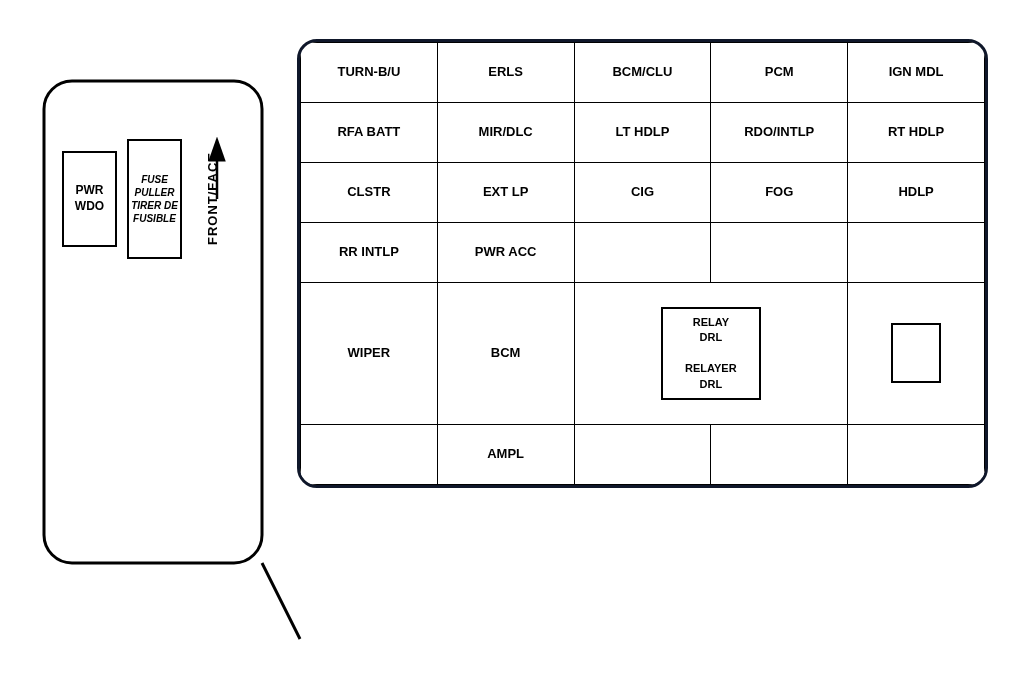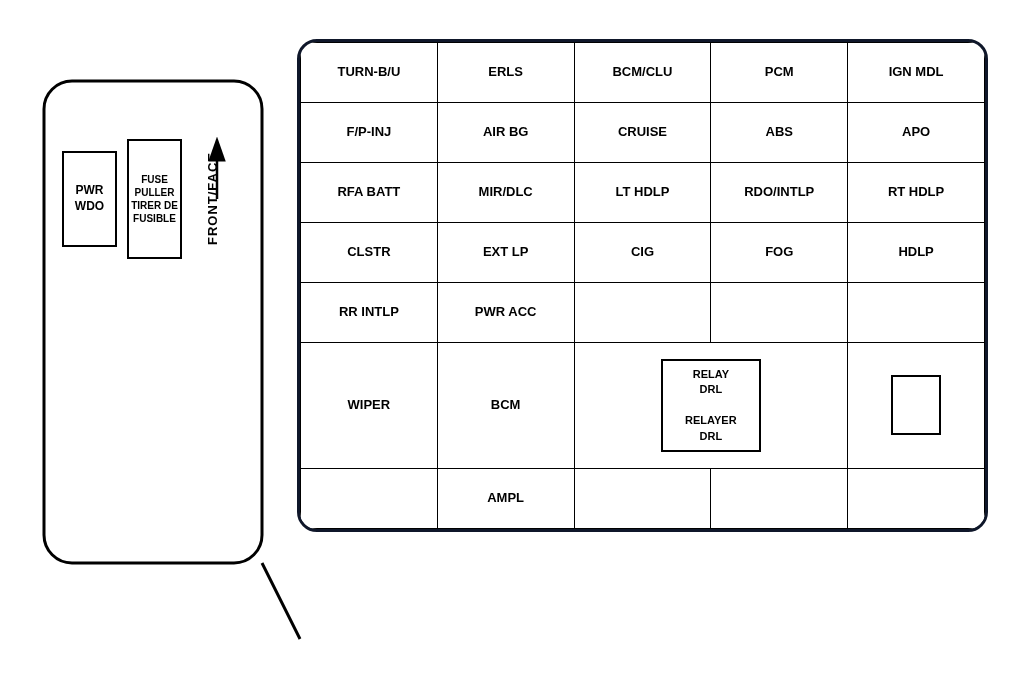--- a/index.html
+++ b/index.html
@@ -37,20 +37,21 @@
       border: 2.5px solid #000;
       width: 55px;
       height: 120px;
       display: flex;
       align-items: center;
       justify-content: center;
       text-align: center;
       font-size: 10px;
       font-weight: bold;
       line-height: 1.3;
+      font-style: italic;
     }
 
     .front-face-label {
       writing-mode: vertical-rl;
       transform: rotate(180deg);
       font-size: 13px;
       font-weight: bold;
       letter-spacing: 1px;
       margin-left: 5px;
       display: flex;
@@ -157,27 +158,20 @@
 
       <tbody>
           <tr>
         <td>TURN-B/U</td>
         <td>ERLS</td>
         <td>BCM/CLU</td>
         <td>PCM</td>
         <td>IGN MDL</td>
       </tr>
 
-      <tr>
-        <td>F/P-INJ</td>
-        <td>AIR BG</td>
-        <td>CRUISE</td>
-        <td>ABS</td>
-        <td>APO</td>
-      </tr>
 
       <tr>
         <td>RFA BATT</td>
         <td>MIR/DLC</td>
         <td>LT HDLP</td>
         <td>RDO/INTLP</td>
         <td>RT HDLP</td>
       </tr>
 
       <tr>
@@ -194,21 +188,21 @@
         <td>PWR ACC</td>
         <td class="empty"></td>
         <td class="empty"></td>
         <td class="empty"></td>
       </tr>
 
 
       <tr>
         <td>WIPER</td>
         <td>BCM</td>
-        <td colspan="2" style="padding:12px;">
+        <td colspan="2" style="padding:20px;">
           <div class="relay-box">
             RELAY<br>DRL<br><br>RELAYER<br>DRL
           </div>
         </td>
         <td>
           <div class="small-box"></div>
         </td>
       </tr>
 
       <tr>

